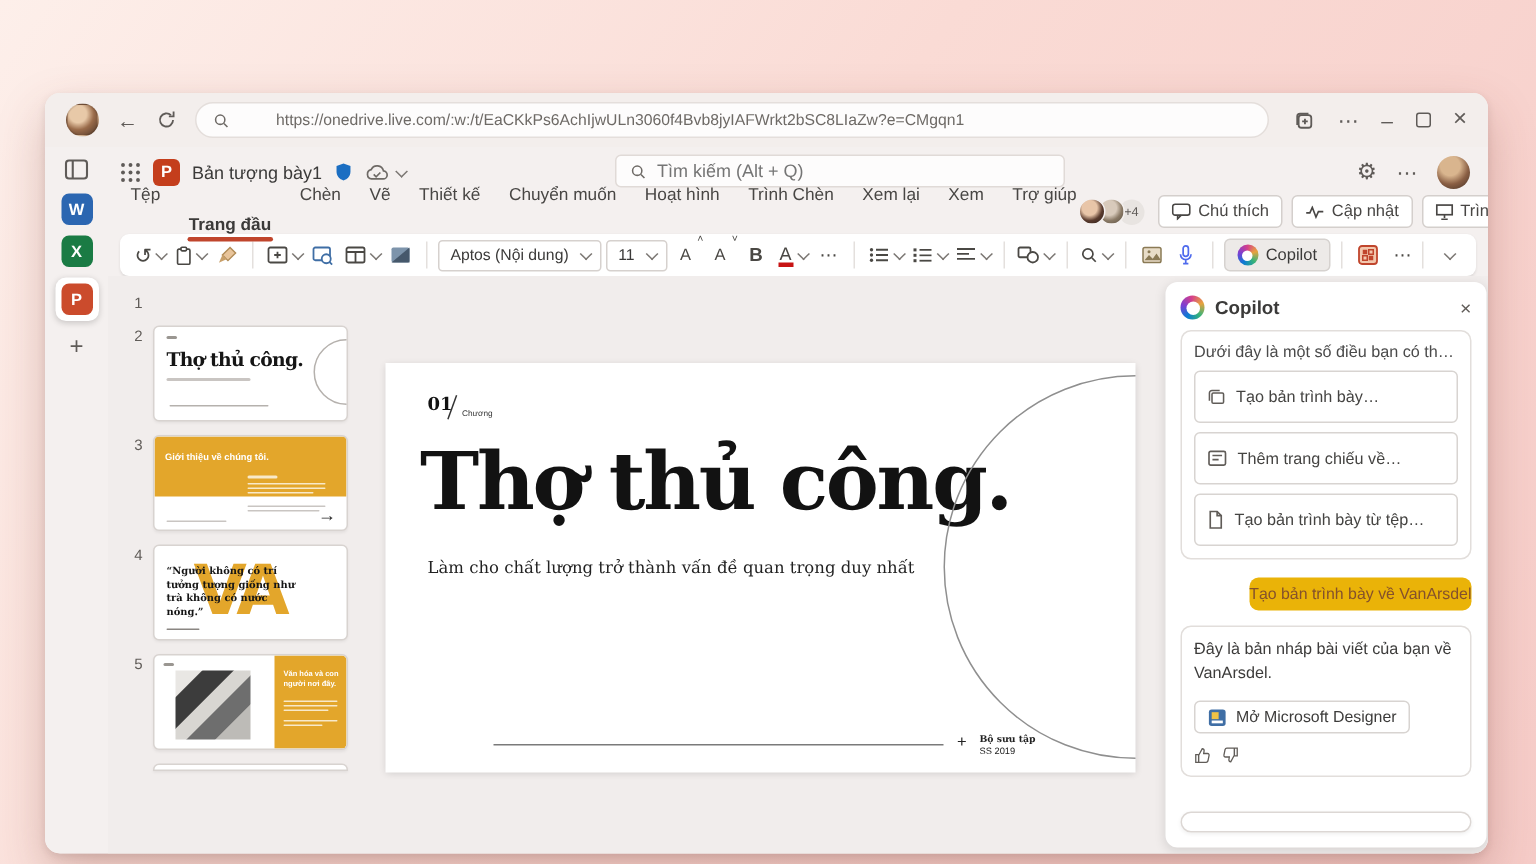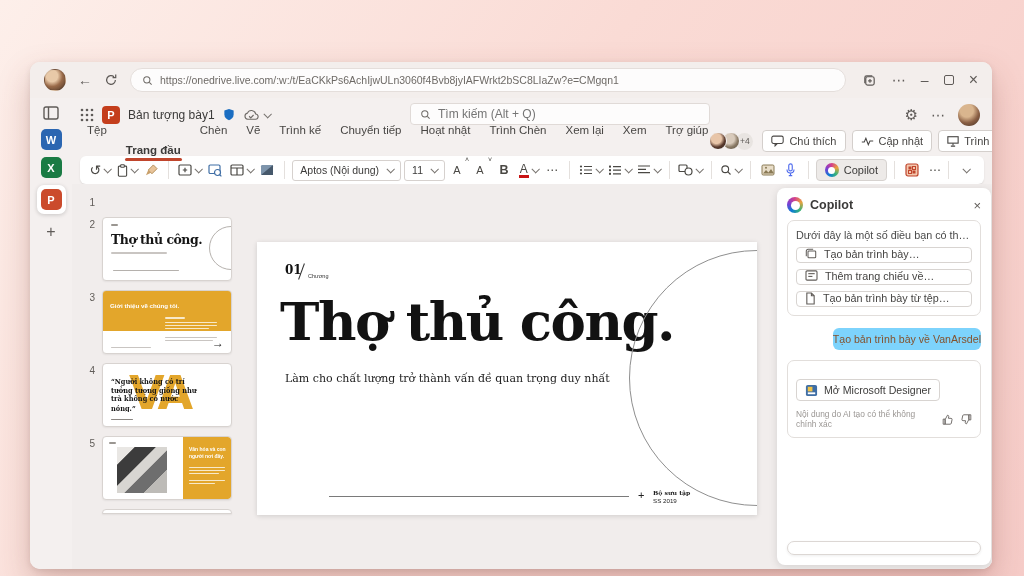--- a/index.html
+++ b/index.html
@@ -13,21 +13,21 @@
             background:#f6f2f1; border-radius:10px; overflow:hidden;
             box-shadow:0 14px 32px rgba(130,60,50,.28), 0 2px 6px rgba(0,0,0,.10); }
 
   .chrome { height:36px; display:flex; align-items:center; gap:12px; padding:0 14px; background:#f3eeec; }
   .avatar { width:22px; height:22px; border-radius:50%;
             background:radial-gradient(circle at 35% 30%,#e8c9a8 0 30%,#9a6b4a 55%,#4a3426 100%);
             border:1px solid rgba(0,0,0,.08); flex:none; }
   .glyph { color:#5f5b58; font-size:14px; line-height:1; }
   .url-pill { flex:1; height:24px; background:#fdfcfc; border:1px solid #e4dedb; border-radius:13px;
               display:flex; align-items:center; gap:7px; padding:0 11px; min-width:0; }
-  .url-text { font-size:10.5px; color:#6e6a66; white-space:nowrap; overflow:hidden; text-overflow:ellipsis; }
+  .url-text { font-size:10.5px; color:#6e6a66; white-space:nowrap; overflow:hidden; text-overflow:ellipsis;margin-left:24px; }
   .chrome-right { display:flex; align-items:center; gap:15px; padding-left:4px; }
   .maxbox { width:10px; height:10px; border:1.4px solid #5f5b58; border-radius:2px; }
   .ic { display:inline-flex; align-items:center; justify-content:center; flex:none; }
   .ic svg { display:block; }
 
   
   .app { position:absolute; top:36px; left:0; right:0; bottom:0; background:#f4f0ef; }
   .rail { position:absolute; left:0; top:0; bottom:0; width:42px; display:flex; flex-direction:column;
           align-items:center; padding-top:6px; gap:7px; }
   .appicon { width:21px; height:21px; border-radius:5px; color:#fff; font-size:11px; font-weight:bold;
@@ -122,23 +122,23 @@
   .ftext b { display:block; font-family:"DejaVu Serif",serif; }
 
   
   .copilot { position:absolute; right:1px; top:4px; bottom:4px; width:214px; background:#fff; border-radius:8px;
              box-shadow:0 2px 8px rgba(0,0,0,.12); display:flex; flex-direction:column; padding:9px 10px 10px; }
   .cp-head { display:flex; align-items:center; gap:7px; padding-bottom:7px; }
   .cp-title { font-size:12.5px; font-weight:bold; color:#3b3a39; }
   .cp-close { margin-left:auto; font-size:13px; color:#605c58; }
   .cp-card { border:1px solid #e2dedb; border-radius:7px; padding:8px; }
   .cp-intro { font-size:10.8px; color:#4a4a4a; white-space:nowrap; overflow:hidden; text-overflow:ellipsis; }
-  .cp-sug { margin-top:6px; height:16px; border:1px solid #d8d4d1; border-radius:4px; background:#fff;
-            display:flex; align-items:flex-start; gap:7px; padding:0 8px; font-size:10.8px; color:#454442; }
-  .cp-bubble { align-self:flex-end; margin-top:12px; background:#7dd3fc; color:#84512c; border-radius:6px;
+  .cp-sug { margin-top:6px; height:35px; border:1px solid #d8d4d1; border-radius:4px; background:#fff;
+            display:flex; align-items:center; gap:7px; padding:0 8px; font-size:10.8px; color:#454442; }
+  .cp-bubble { align-self:flex-end; margin-top:12px; background:#eab308; color:#84512c; border-radius:6px;
                padding:5px 0; font-size:10.6px; max-width:190px; }
   .cp-resp { margin-top:10px; }
   .cp-resp p { font-size:10.8px; color:#3d3c3b; line-height:1.45; }
   .cp-resp p + p { margin-top:10px; }
   .cp-designer { margin-top:10px; height:22px; border:1px solid #d8d4d1; border-radius:4px; background:#fff;
                  display:inline-flex; align-items:center; gap:6px; padding:0 8px; font-size:10.6px; color:#3d3c3b; }
   .cp-foot { margin-top:8px; display:flex; align-items:center; gap:8px; }
   .cp-disc { font-size:8.4px; color:#9b9794; flex:1; }
   .cp-input { margin-top:auto; border:1px solid #dcd7d4; border-radius:8px; padding:7px 9px 5px;
               box-shadow:0 1px 3px rgba(0,0,0,.07); }
@@ -248,23 +248,23 @@
             <div class="avatar-sm"></div>
           </div>
         </div>
 
         <div class="tabsrow">
           <div class="tabs">
             <span class="tab">Tệp</span>
             <span class="tab active">Trang đầu</span>
             <span class="tab">Chèn</span>
             <span class="tab">Vẽ</span>
-            <span class="tab">Trình kế</span>
-            <span class="tab">Chuyển tiếp</span>
-            <span class="tab">Hoạt nhật</span>
+            <span class="tab">Thiết kế</span>
+            <span class="tab">Chuyển muốn</span>
+            <span class="tab">Hoạt hình</span>
             <span class="tab">Trình Chèn</span>
             <span class="tab">Xem lại</span>
             <span class="tab">Xem</span>
             <span class="tab">Trợ giúp</span>
           </div>
           <div class="ribbon-actions">
             <div class="collab">
               <div class="cava a1"></div>
               <div class="cava a2"></div>
               <div class="cbadge">+4</div>
@@ -602,32 +602,32 @@
                       <path d="M7 1v3h3" fill="none" stroke="#605c58" stroke-width="1.2"></path>
                     </svg>
                 </span>
                 <span>Tạo bản trình bày từ tệp…</span>
               </div>
             </div>
 
             <div class="cp-bubble">Tạo bản trình bày về VanArsdel</div>
 
             <div class="cp-card cp-resp">
+              <p>Đây là bản nháp bài viết của bạn về VanArsdel.</p>
               <div class="cp-designer">
                 <span class="ic">
                   <svg width="13" height="13" viewBox="0 0 14 14">
                       <rect x="1" y="1" width="12" height="12" rx="2" fill="#3f6ea5"></rect>
                       <rect x="3" y="3" width="5" height="5" fill="#f0c245"></rect>
                       <rect x="3" y="9" width="8" height="2" fill="#fff"></rect>
                     </svg>
                 </span>
                 <span>Mở Microsoft Designer</span>
               </div>
               <div class="cp-foot">
-                <span class="cp-disc">Nội dung do AI tạo có thể không chính xác</span>
                 <span class="ic">
                   <svg width="11" height="11" viewBox="0 0 14 14">
                       <path d="M1.5 6.5h2.4V13H1.5zM4 7l3-5.5c.9 0 1.6.7 1.6 1.6L8.2 5.5h3.3c.9 0 1.5.8 1.3 1.6l-1 4.8c-.2.7-.8 1.1-1.5 1.1H4z" fill="none" stroke="#605c58" stroke-width="1.1"></path>
                     </svg>
                 </span>
                 <span class="ic">
                   <svg width="11" height="11" viewBox="0 0 14 14" style="transform:rotate(180deg);">
                       <path d="M1.5 6.5h2.4V13H1.5zM4 7l3-5.5c.9 0 1.6.7 1.6 1.6L8.2 5.5h3.3c.9 0 1.5.8 1.3 1.6l-1 4.8c-.2.7-.8 1.1-1.5 1.1H4z" fill="none" stroke="#605c58" stroke-width="1.1"></path>
                     </svg>
                 </span>

